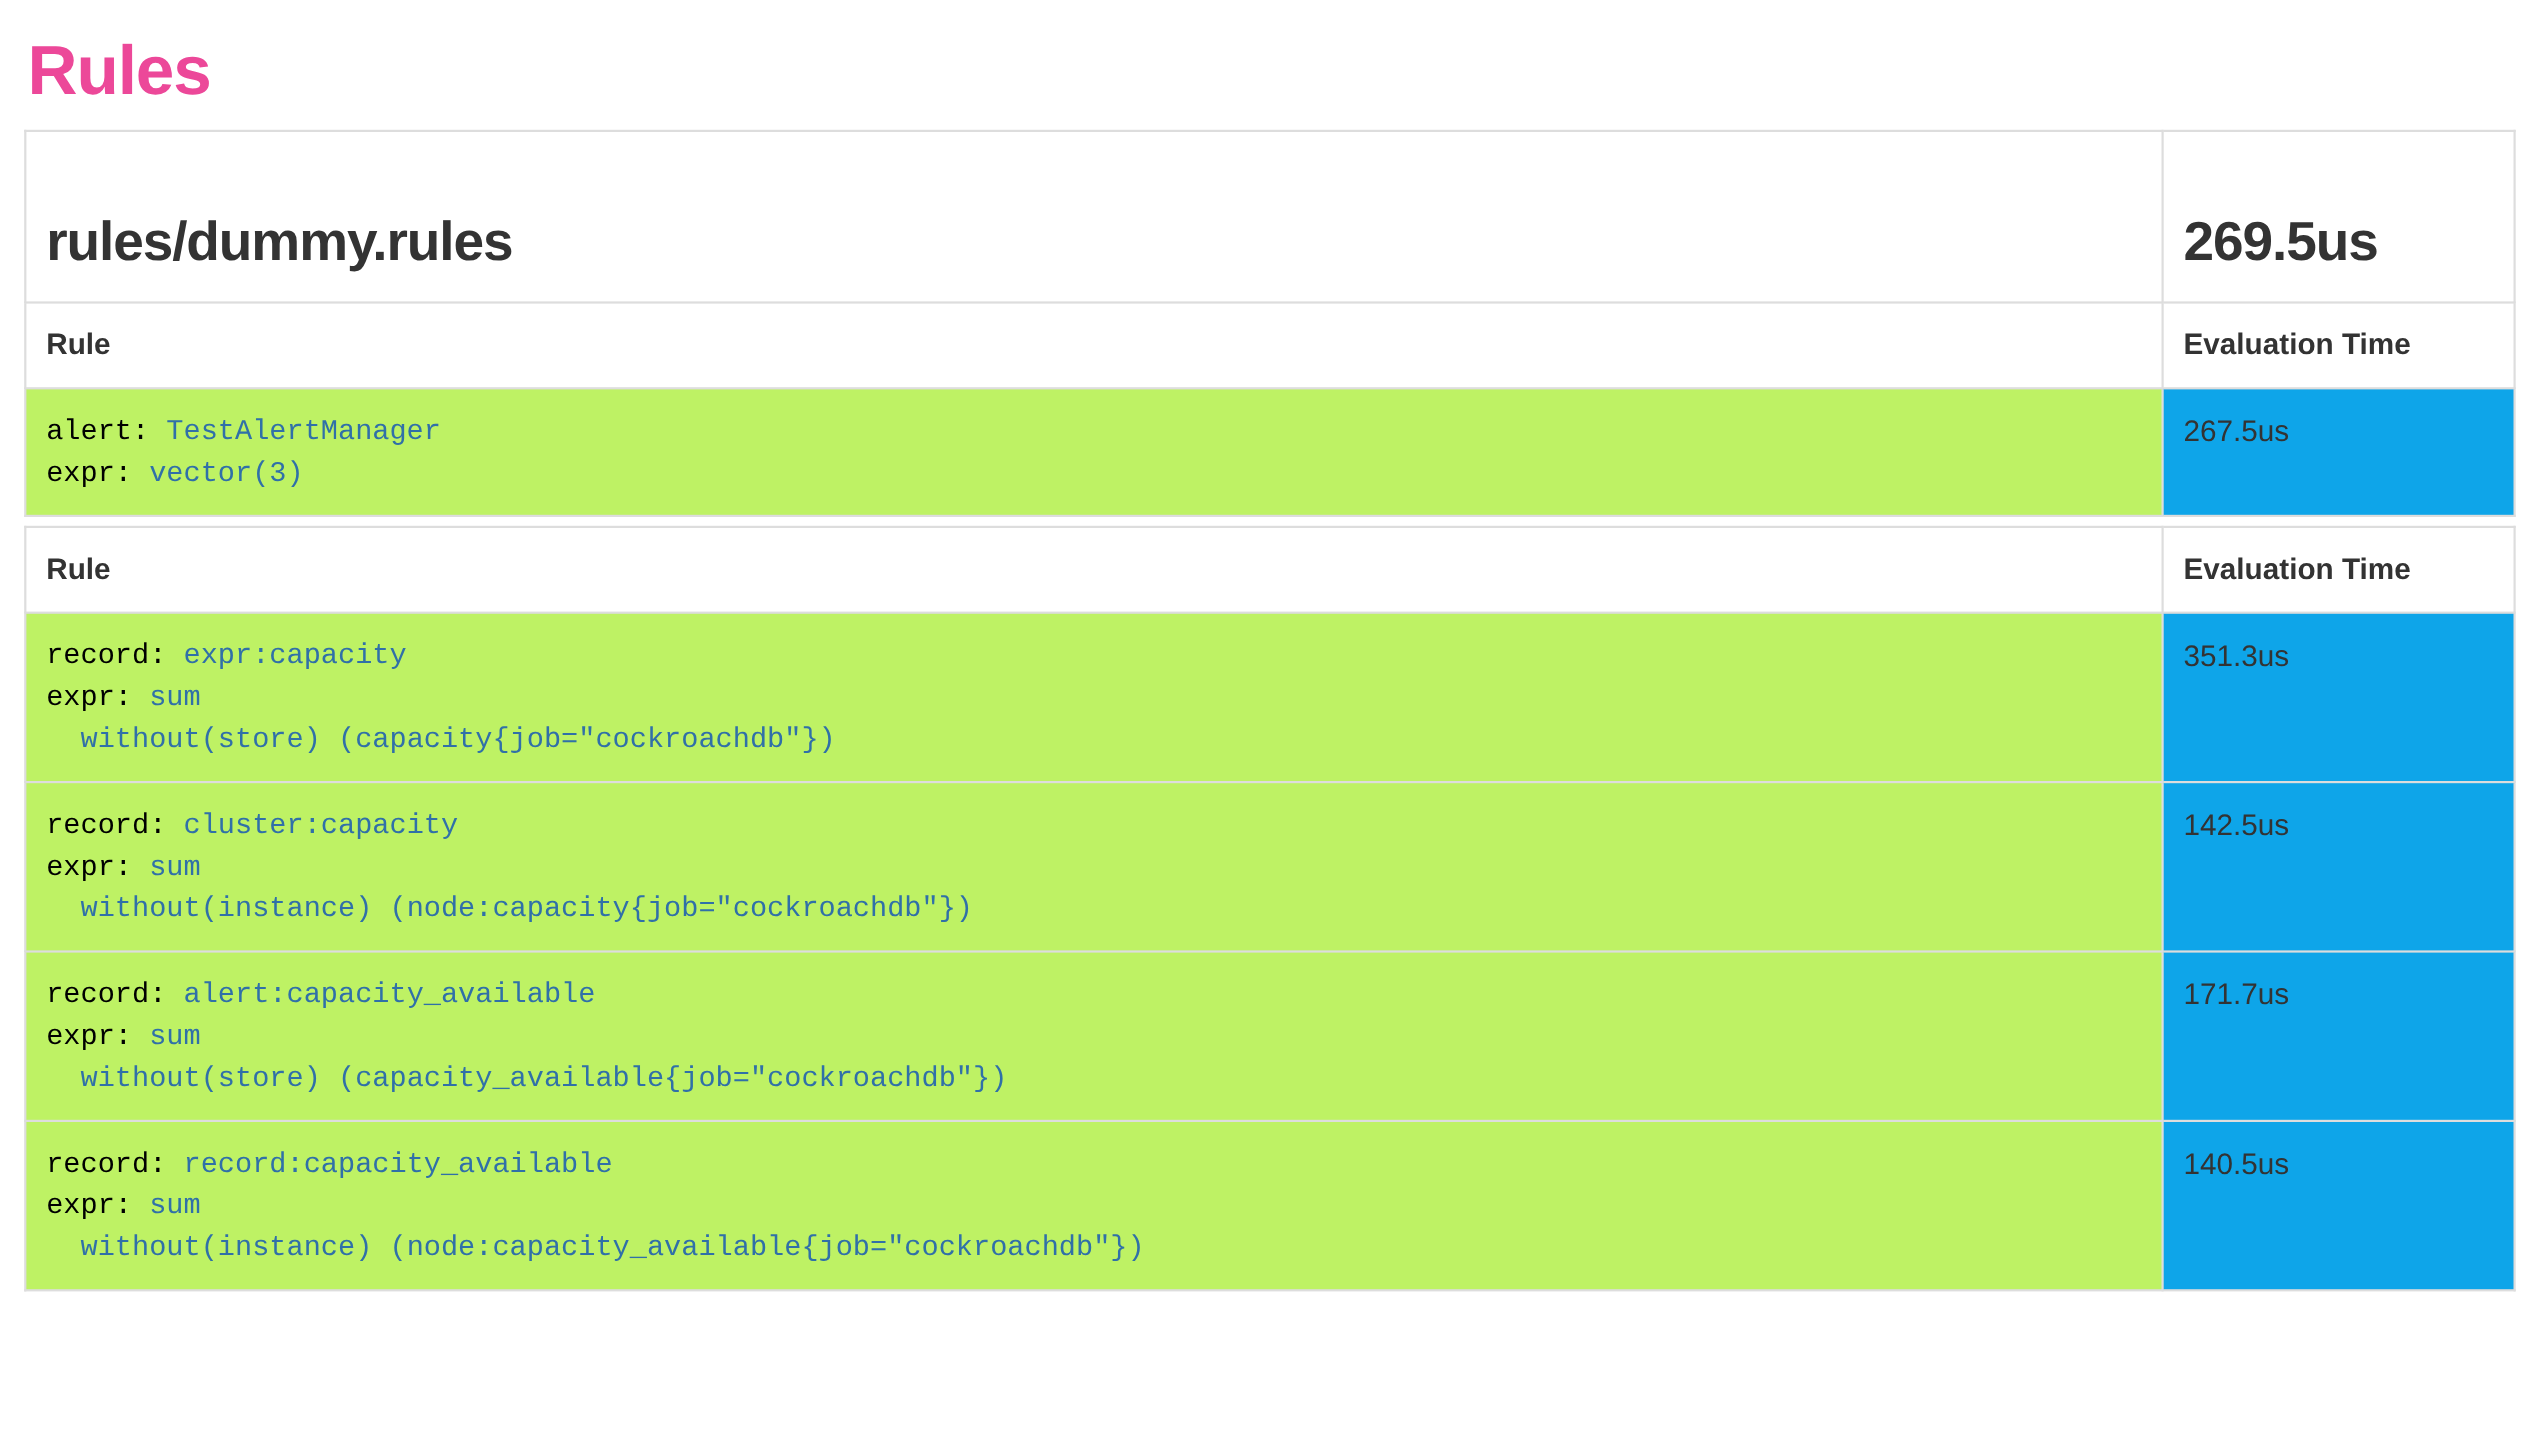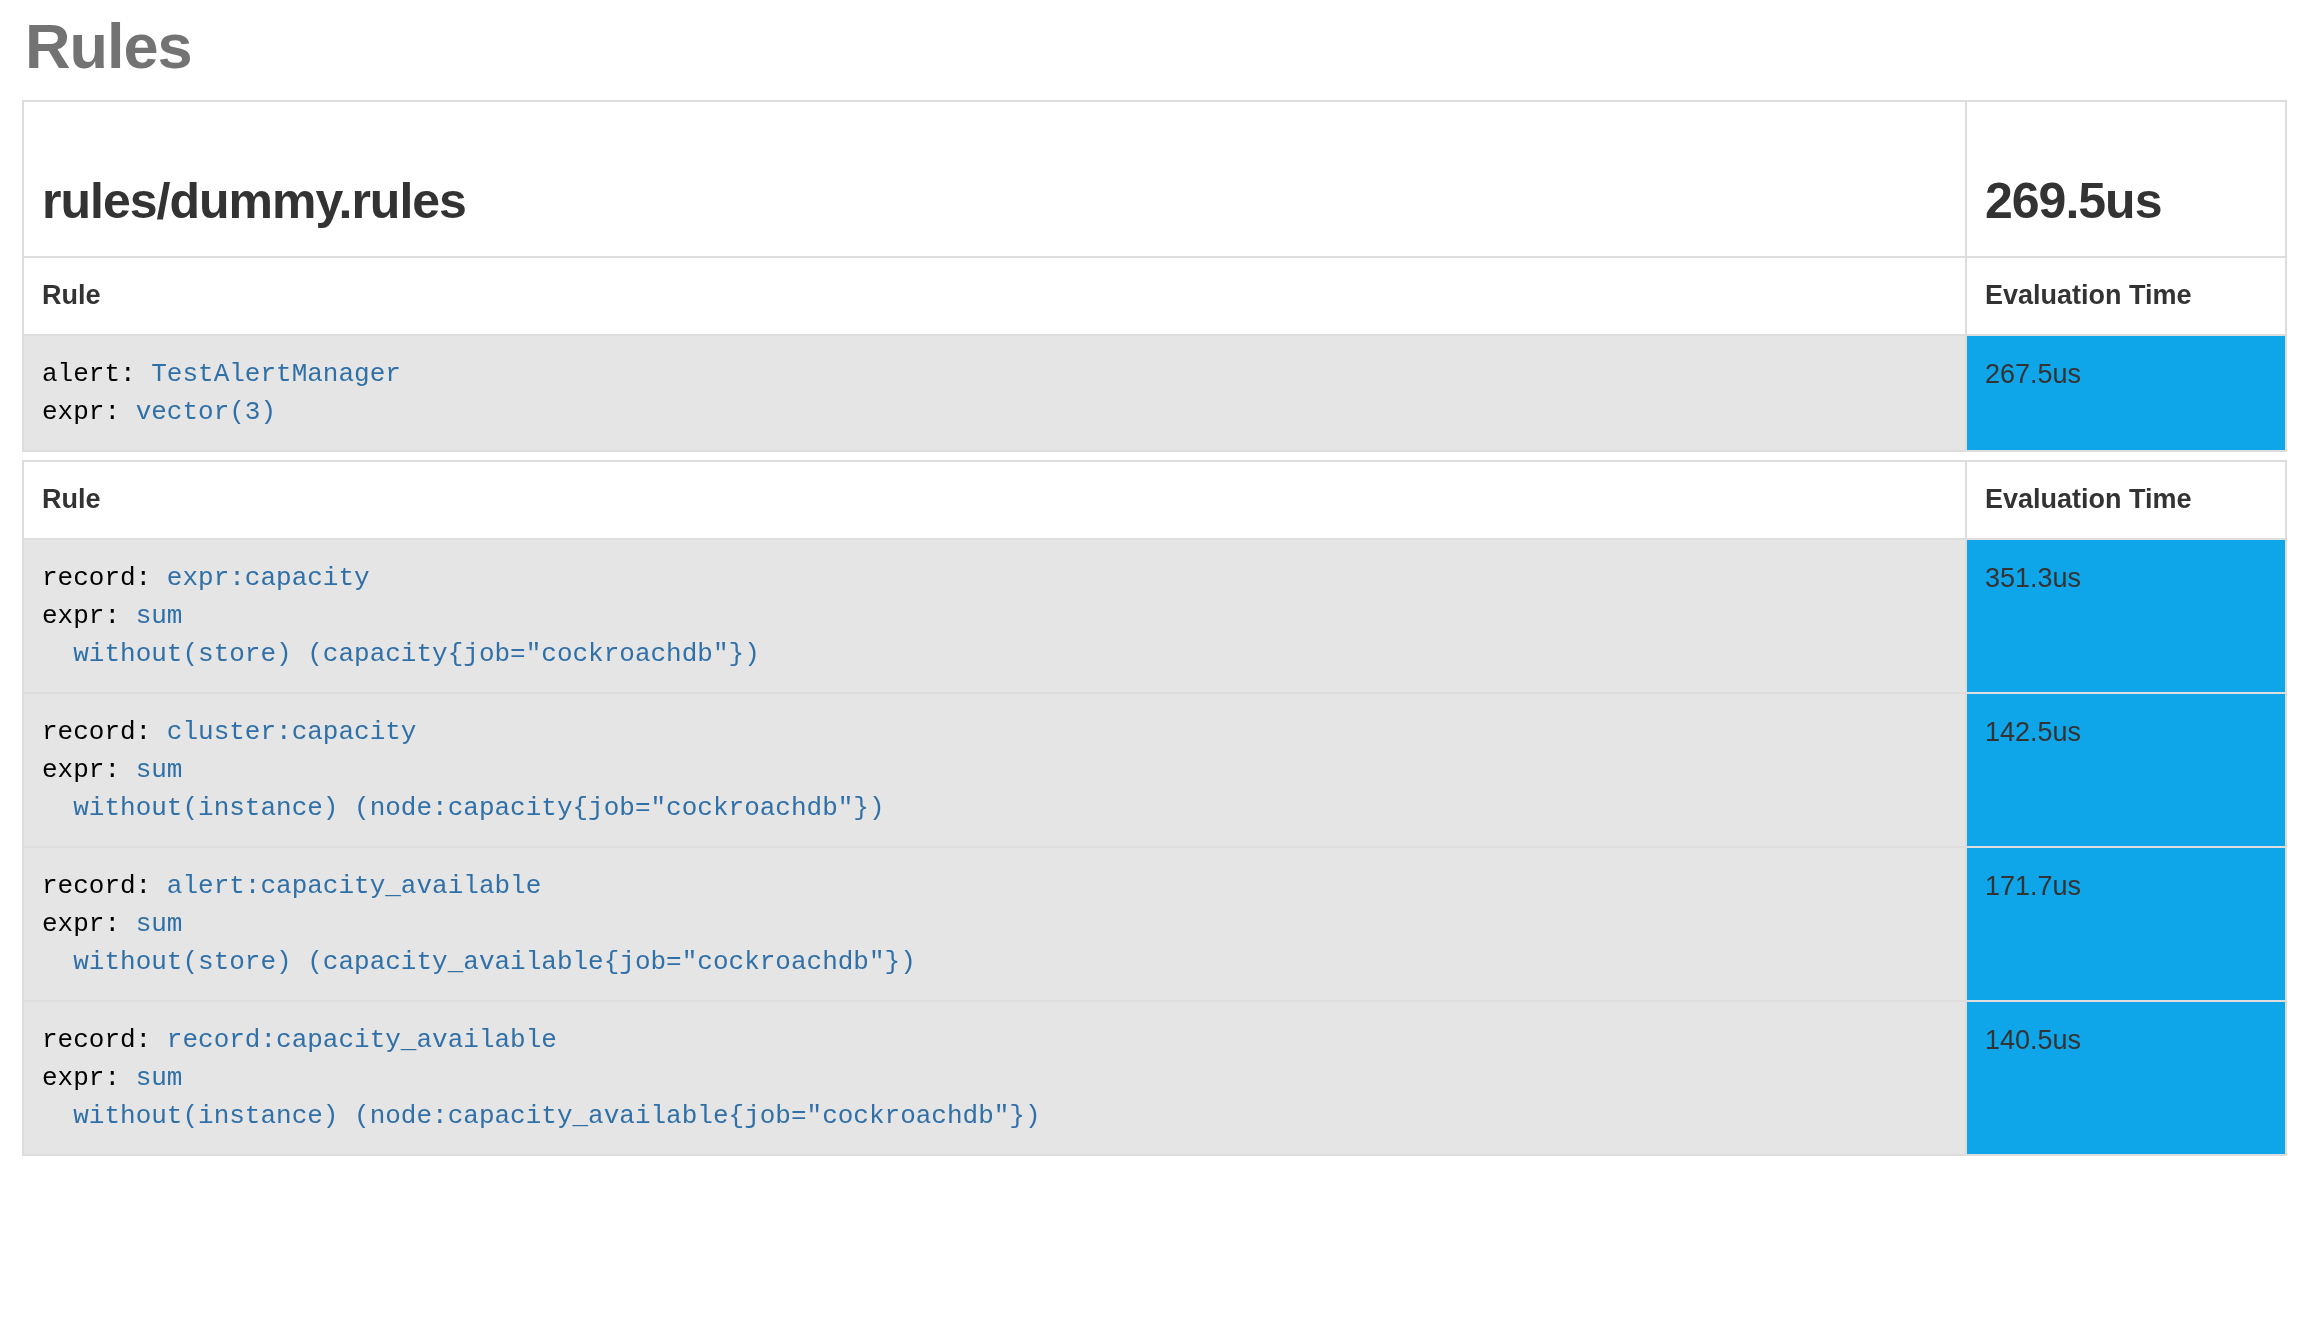--- a/index.html
+++ b/index.html
@@ -5,26 +5,26 @@
   html, body { margin: 0; padding: 0; }
   body {
     width: 2316px;
     height: 1322px;
     overflow: hidden;
     background: #ffffff;
     color: #333333;
     font-family: "Liberation Sans", "DejaVu Sans", sans-serif;
   }
   h1.page-title {
-    margin: 12px 0 0 25px;
+    margin: 30px 0 0 25px;
     font-size: 63px;
     line-height: 68px;
     font-weight: 600;
     letter-spacing: -1px;
-    color: #737373;
+    color: #ec4899;
   }
   #groups { margin-top: 20px; }
   table.rules-table {
     border-collapse: collapse;
     table-layout: fixed;
     width: 2263px;
     margin: 0 0 8px 22px;
     background: #ffffff;
     border: 2px solid #dddddd;
   }
@@ -46,21 +46,21 @@
   }
   th.col-header {
     font-size: 27px;
     line-height: 29px;
     font-weight: bold;
     color: #333333;
     padding: 23px 18px 24px 18px;
     margin-left: 16px;
   }
   td.rule-cell {
-    background: #e5e5e5;
+    background: #bef264;
     padding: 19px 18px;
     font-family: "Liberation Mono", "DejaVu Sans Mono", monospace;
     font-size: 26px;
     line-height: 38px;
     color: #000000;
   }
   .rule-line { white-space: pre; }
   a.rule-link { color: #3070a8; text-decoration: none; cursor: pointer; }
   td.time-cell {
     padding: 19px 18px;

